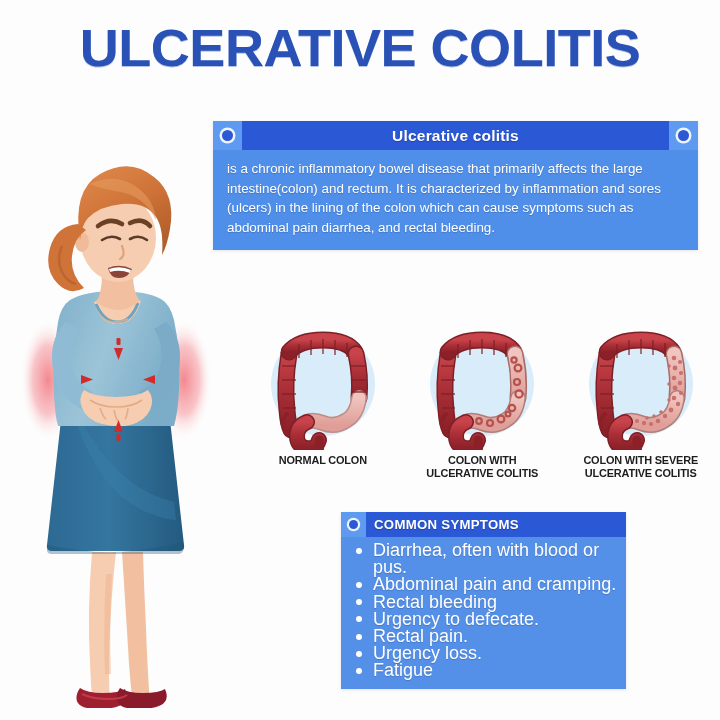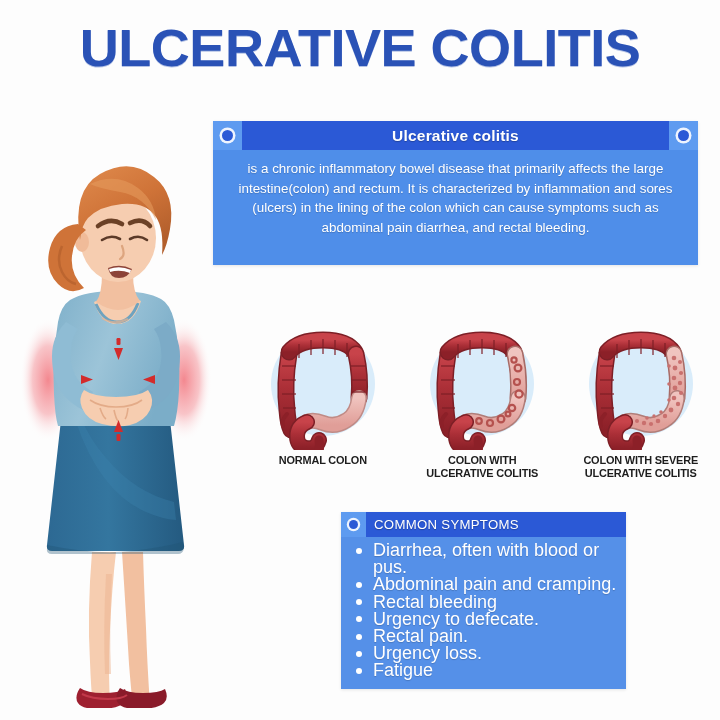--- a/index.html
+++ b/index.html
@@ -46,24 +46,24 @@
     display:flex;align-items:center;justify-content:center;
   }
   .rivet.left{left:0;}
   .rivet.right{right:0;}
   .rivet i{
     display:block;width:11px;height:11px;border-radius:50%;
     background:#2b59d6;
     box-shadow:0 0 0 2.5px #eef4fe;
   }
   .desc-body{
-    padding:9px 14px 28px 14px;
+    padding:9px 14px 13px 14px;
     color:#ffffff;
     font-size:13.4px;line-height:19.6px;
-    text-align:center;
+    text-align:left;
     text-shadow:0 1px 1px rgba(0,0,0,.18);
   }
 
   
   .woman{position:absolute;left:18px;top:122px;width:196px;height:586px;}
   .woman svg{display:block;width:196px;height:586px;}
 
   
   .colons{
     position:absolute;left:248px;top:322px;width:468px;height:172px;
@@ -86,21 +86,21 @@
     box-shadow:0 1px 3px rgba(0,0,0,.10);
   }
   .sym-head{
     position:relative;height:25px;background:#2b59d6;
     display:flex;align-items:center;
   }
   .sym-head .rivet{width:25px;height:25px;}
   .sym-head .rivet i{width:9px;height:9px;box-shadow:0 0 0 2.2px #eef4fe;}
   .sym-head-title{
     margin-left:33px;
-    color:#fff;font-size:13.2px;font-weight:normal;letter-spacing:.3px;
+    color:#fff;font-size:13.2px;font-weight:bold;letter-spacing:.3px;
     text-shadow:0 1px 1px rgba(0,0,0,.25);
   }
   .sym-list{list-style:none;margin:0;padding:5px 8px 9px 10px;}
   .sym-list li{
     display:flex;align-items:flex-start;
     color:#ffffff;font-size:18px;line-height:17.2px;
     text-shadow:0 1px 1px rgba(0,0,0,.18);
   }
   .sym-bullet{
     flex:0 0 auto;width:6px;height:6px;border-radius:50%;

